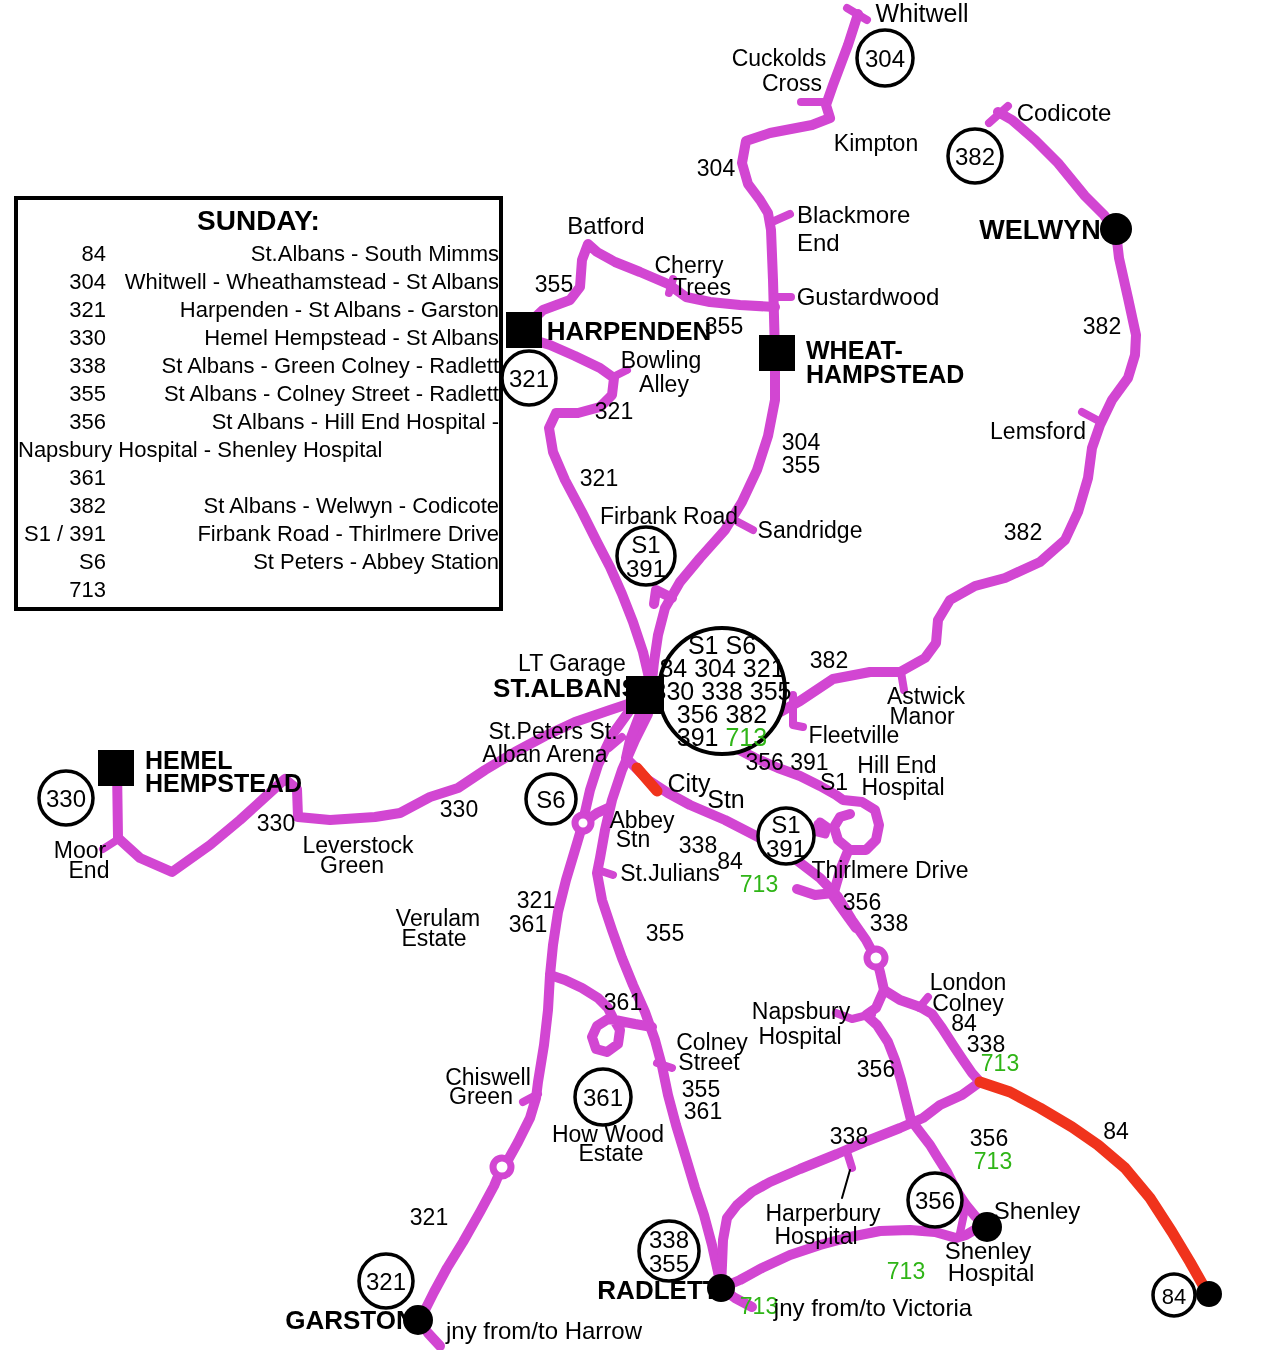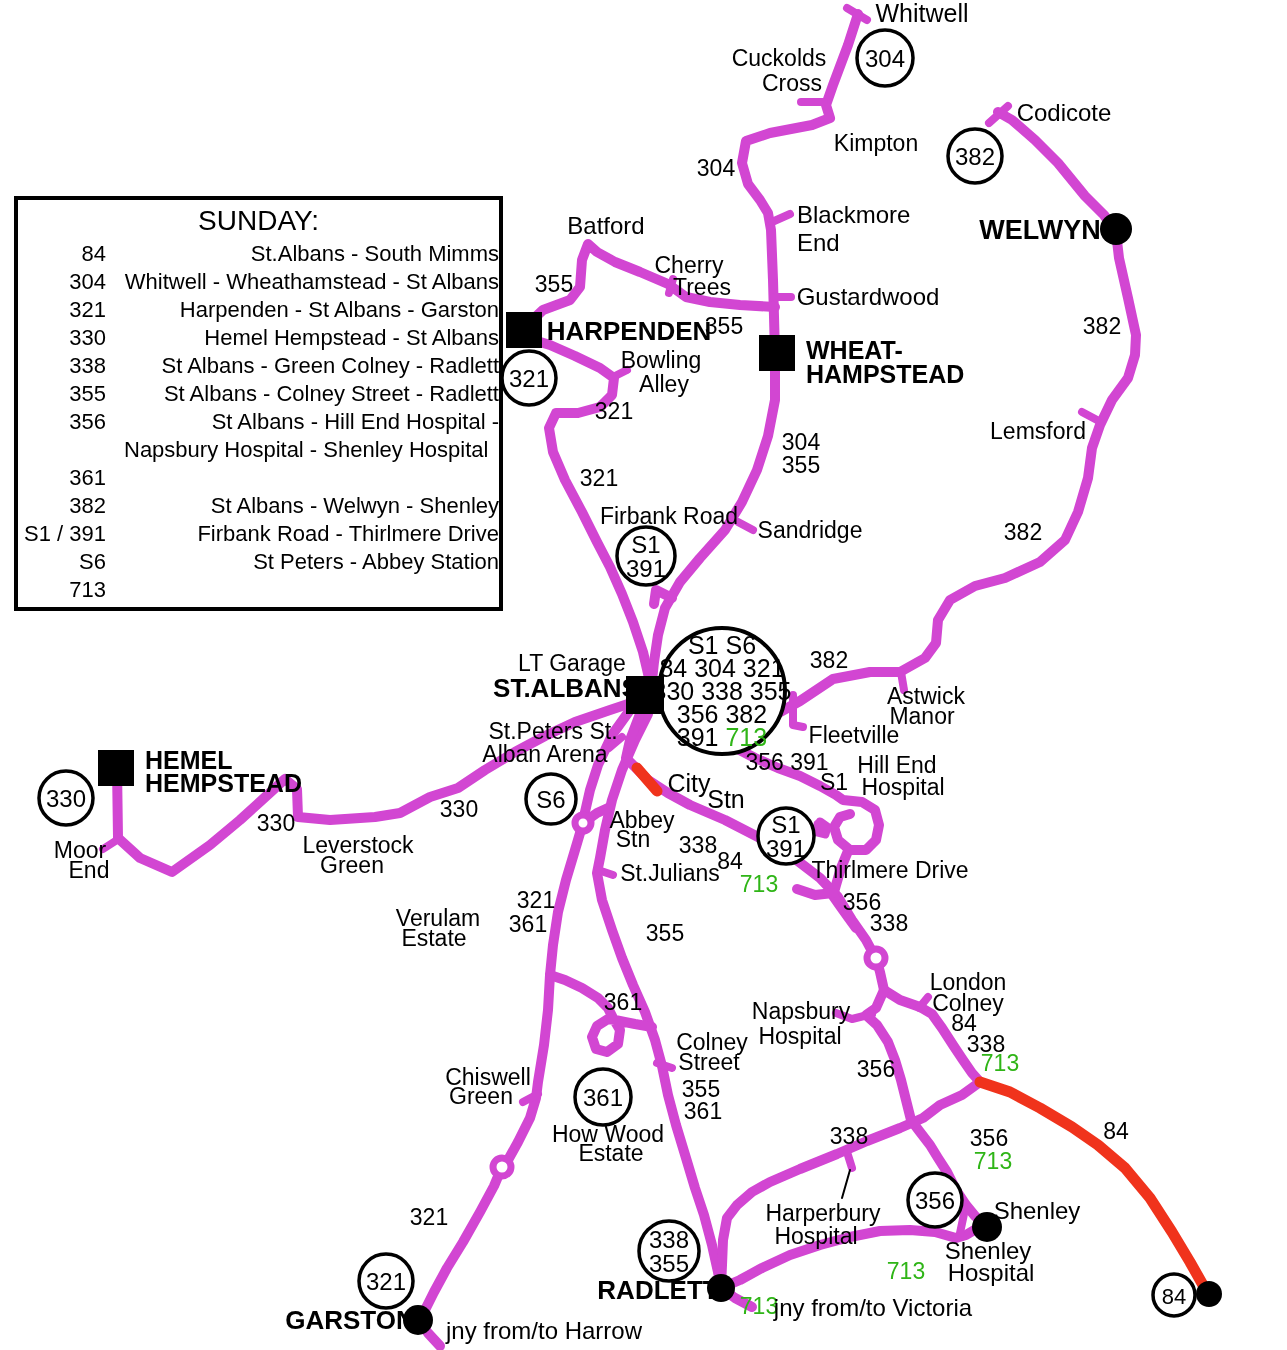--- a/index.html
+++ b/index.html
@@ -1,25 +1,25 @@
 <!DOCTYPE html>
 <html><head>
 <meta charset="utf-8">
 <style>
   html,body{margin:0;padding:0;background:#fff;}
   #canvas{position:relative;width:1287px;height:1350px;background:#fff;overflow:hidden;
           font-family:"Liberation Sans",sans-serif;}
   svg text{font-family:"Liberation Sans",sans-serif;}
   .legend{position:absolute;left:14px;top:196px;width:481px;height:403px;border:4px solid #000;
           background:#fff;box-sizing:content-box;padding:4px 0 0 0;}
-  .legend-title{text-align:center;font-weight:normal;font-size:28px;line-height:34px;margin-bottom:2px;color:#000;}
+  .legend-title{text-align:center;font-weight:bold;font-size:28px;line-height:34px;margin-bottom:2px;color:#000;}
   .legend-row{display:flex;align-items:flex-start;line-height:28px;font-size:22px;color:#000;}
   .legend-route{flex:0 0 88px;text-align:right;padding-right:14px;white-space:nowrap;}
   .legend-desc{flex:1;text-align:right;}
-  .legend-desc2{padding-left:106px;line-height:28px;font-size:22px;color:#000;}
+  .legend-desc2{line-height:28px;font-size:22px;color:#000;}
 </style>
 </head>
 <body>
 
 <div id="canvas">
   <svg id="mapsvg" width="1287" height="1350" viewBox="0 0 1287 1350" style="position:absolute;left:0;top:0;">
       <polyline points="858,14 848,45 833,85 826,105 830,118 812,125 770,133 746,141 742,163 748,184 760,200 768,213 771,230 773,280 775,353 775,400 768,436 757,470 742,502 725,530 700,558 680,582 665,608 658,635 654,662 651,690" fill="none" stroke="#d246d2" stroke-width="10" stroke-linecap="round" stroke-linejoin="round"></polyline>
       <polyline points="527,325 543,310 570,300 580,287 582,260 588,244 597,252 615,262 640,272 668,284 686,297 710,302 740,305 775,307" fill="none" stroke="#d246d2" stroke-width="10" stroke-linecap="round" stroke-linejoin="round"></polyline>
       <polyline points="527,338 550,345 575,356 600,368 614,378 612,395 600,407 578,413 556,413 549,428 553,452 565,480 582,512 597,542 610,567 622,594 633,622 643,652 650,682" fill="none" stroke="#d246d2" stroke-width="10" stroke-linecap="round" stroke-linejoin="round"></polyline>
       <polyline points="762,722 800,701 833,679 870,672 900,672 925,658 936,643 938,620 950,600 975,586 1005,578 1040,562 1065,540 1078,512 1088,478 1092,448 1100,425 1112,400 1128,378 1135,355 1136,335 1128,298 1119,258 1116,232 1104,215 1085,196 1058,163 1035,140 1012,120 998,112" fill="none" stroke="#d246d2" stroke-width="10" stroke-linecap="round" stroke-linejoin="round"></polyline>
@@ -238,21 +238,21 @@
         <div class="legend-row">
           <span class="legend-route">356</span>
           <span class="legend-desc">St Albans - Hill End Hospital -</span>
         </div>
         <div class="legend-desc2">Napsbury Hospital - Shenley Hospital</div>
         <div class="legend-row">
           <span class="legend-route">361</span>
         </div>
         <div class="legend-row">
           <span class="legend-route">382</span>
-          <span class="legend-desc">St Albans - Welwyn - Shenley</span>
+          <span class="legend-desc">St Albans - Welwyn - Codicote</span>
         </div>
         <div class="legend-row">
           <span class="legend-route">S1 / 391</span>
           <span class="legend-desc">Firbank Road - Thirlmere Drive</span>
         </div>
         <div class="legend-row">
           <span class="legend-route">S6</span>
           <span class="legend-desc">St Peters - Abbey Station</span>
         </div>
         <div class="legend-row">

